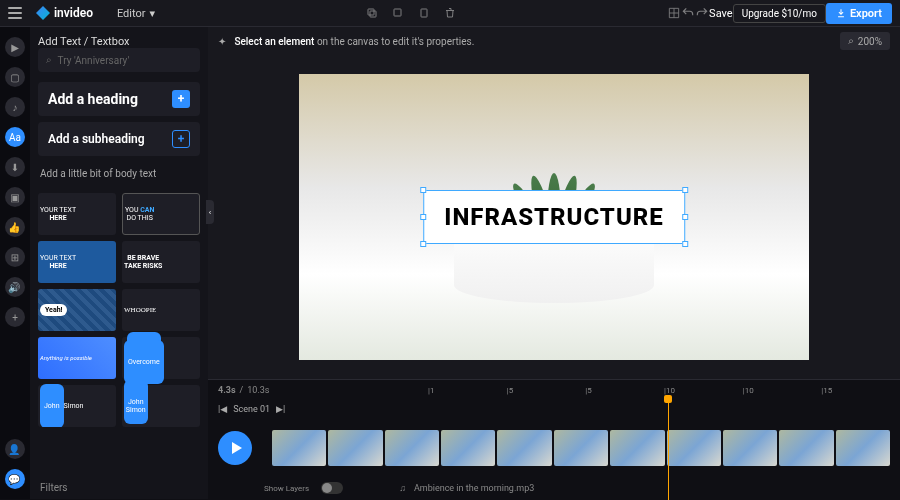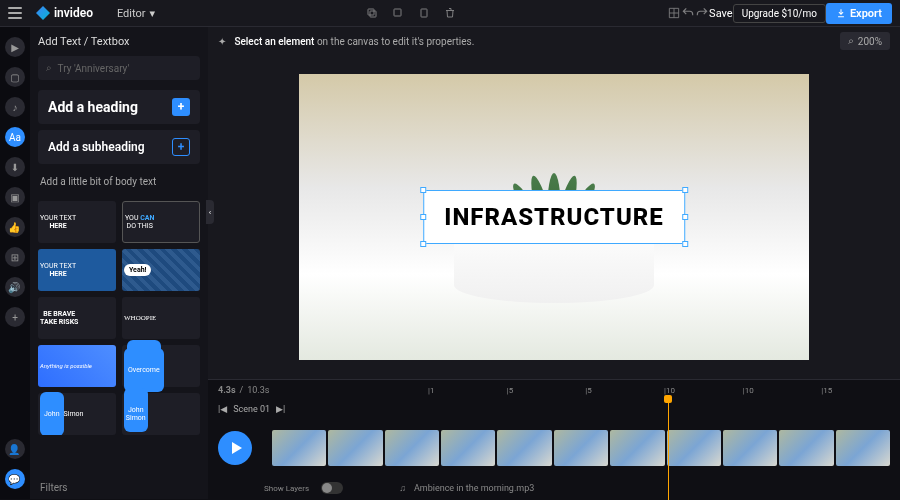--- a/index.html
+++ b/index.html
@@ -18,21 +18,21 @@
 .right-tools .ic{width:14px;height:14px;cursor:pointer;opacity:.7}
 .save{cursor:pointer}
 .upgrade{border:1px solid #444;padding:3px 8px;border-radius:3px;cursor:pointer;font-size:10px}
 .export{background:#2e8eff;color:#fff;padding:4px 10px;border-radius:3px;cursor:pointer;font-size:11px;font-weight:600;display:flex;align-items:center;gap:4px}
 .main{display:flex;height:calc(100% - 28px)}
 .rail{width:30px;background:#0b0b10;display:flex;flex-direction:column;gap:10px;padding:10px 0;align-items:center;position:relative}
 .rail .rb{width:20px;height:20px;border-radius:50%;background:#2a2a32;cursor:pointer;display:flex;align-items:center;justify-content:center;font-size:10px;color:#999}
 .rail .rb.active{background:#2e8eff;color:#fff}
 .rail .bottom-rb{position:absolute;width:100%;display:flex;flex-direction:column;gap:10px;align-items:center}
 .panel{width:178px;background:#14141a;padding:8px;overflow:hidden;display:flex;flex-direction:column;position:relative}
-.panel-title{font-size:11px;color:#ddd;margin-bottom:8px}
+.panel-title{font-size:11px;color:#ddd;}
 .search{background:#1e1e26;border-radius:4px;padding:6px 8px;font-size:10px;color:#666;margin-bottom:10px;display:flex;align-items:center;gap:6px}
 .heading-row{background:#1e1e26;border-radius:4px;padding:8px 10px;margin-bottom:6px;display:flex;align-items:center;justify-content:space-between}
 .heading-row.h1{font-size:14px;font-weight:700}
 .heading-row.h2{font-size:12px;font-weight:600}
 .add-sq{width:18px;height:18px;background:#2e8eff;border-radius:3px;display:flex;align-items:center;justify-content:center;font-size:12px;cursor:pointer}
 .body-text{font-size:10px;color:#aaa;padding:6px 2px;margin-bottom:8px;cursor:pointer}
 .templates{display:grid;grid-template-columns:1fr 1fr;gap:6px;overflow:hidden}
 .tpl{height:42px;background:#1e1e26;border-radius:3px;display:flex;align-items:center;justify-content:flex-start;font-size:7px;text-align:center;cursor:pointer;padding:2px;line-height:1.2}
 .tpl.border{border:1px solid #555}
 .tpl .blue{color:#3fa9ff;font-weight:700}
@@ -165,25 +165,25 @@
     <div class="templates">
       <div class="tpl">
           <div><span>YOUR TEXT</span><br><b>HERE</b></div>
         </div>
       <div class="tpl border">
           <div><span>YOU</span> <span class="blue">CAN</span><br><span>DO THIS</span></div>
         </div>
       <div class="tpl bluebg">
           <div><span>YOUR TEXT</span><br><b>HERE</b></div>
         </div>
+      <div class="tpl">
+          <div><b>BE BRAVE</b><br><b>TAKE RISKS</b></div>
+        </div>
       <div class="tpl parallel">
           <span class="chip">Yeah!</span>
-        </div>
-      <div class="tpl">
-          <div><b>BE BRAVE</b><br><b>TAKE RISKS</b></div>
         </div>
       <div class="tpl">
           <span style="font-family:cursive">WHOOPIE</span>
         </div>
       <div class="tpl" style="background:linear-gradient(45deg,#2e6eff,#4e8eff)">
           <i style="font-size:6px">Anything is possible</i>
         </div>
       <div class="tpl">
           <div><span class="bluechip">We shall</span><br><span class="bluechip">Overcome</span></div>
         </div>

